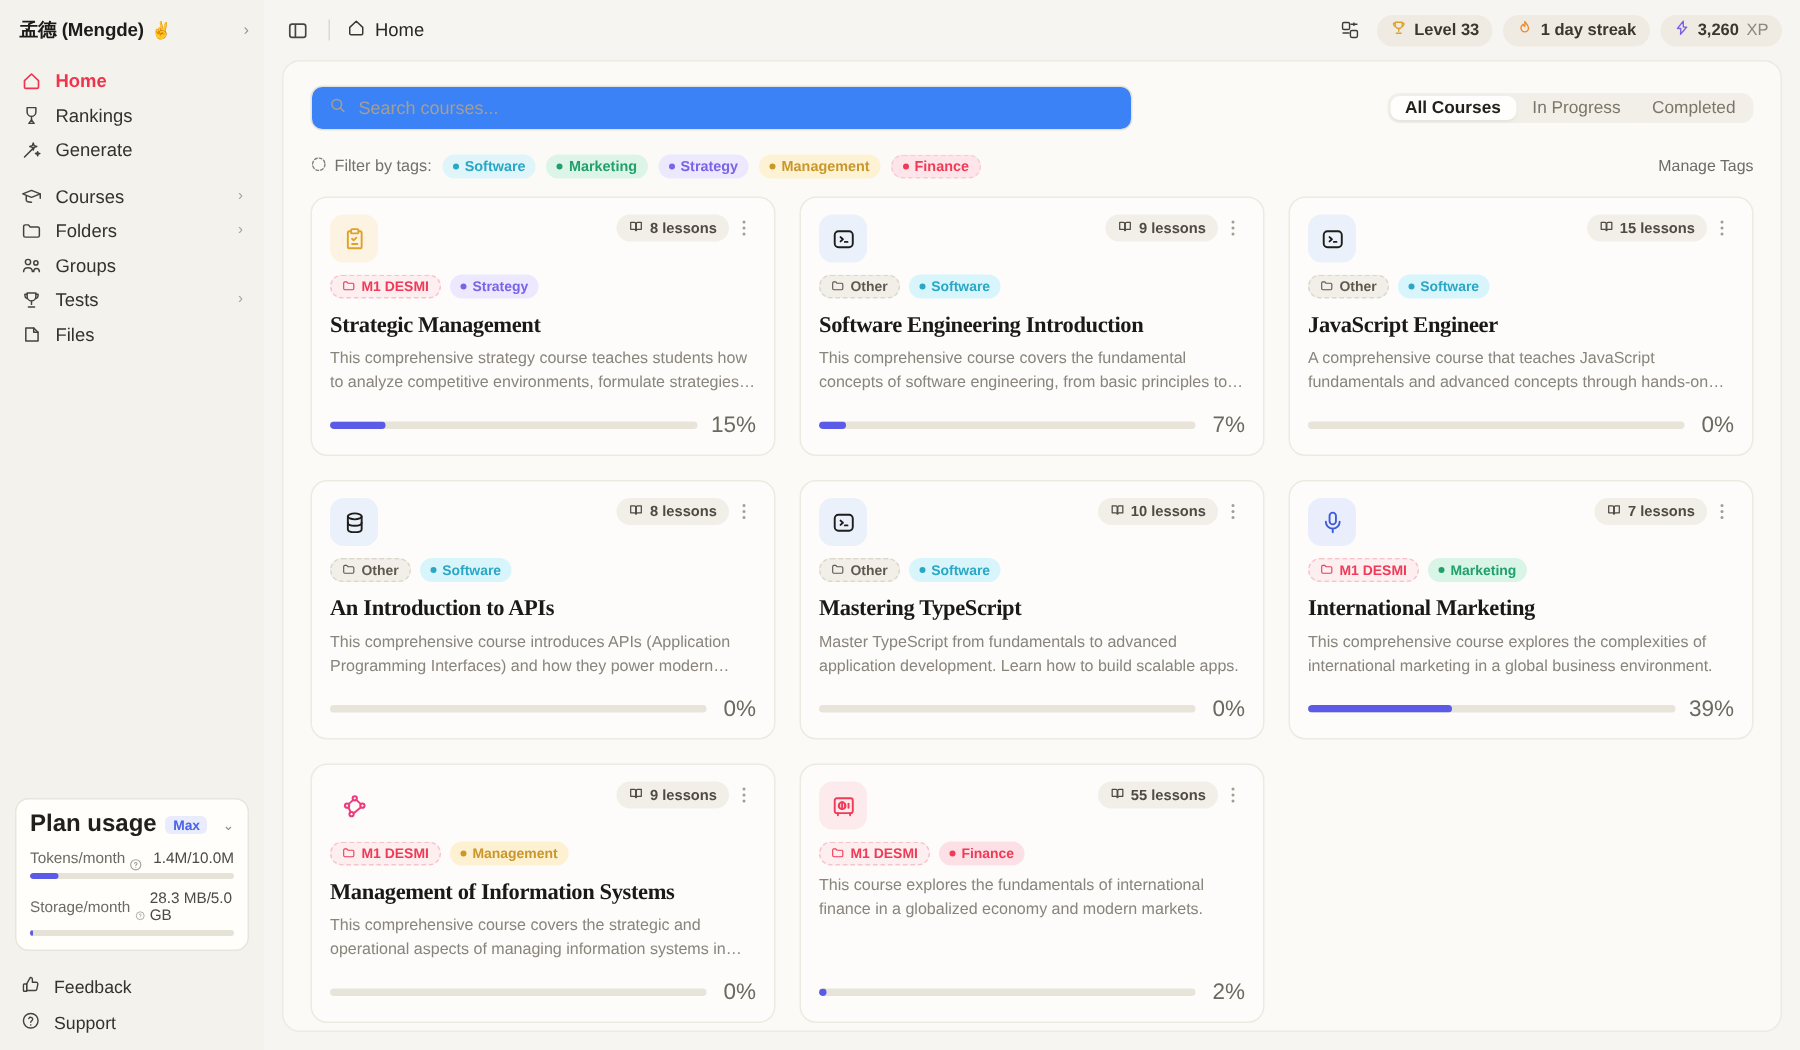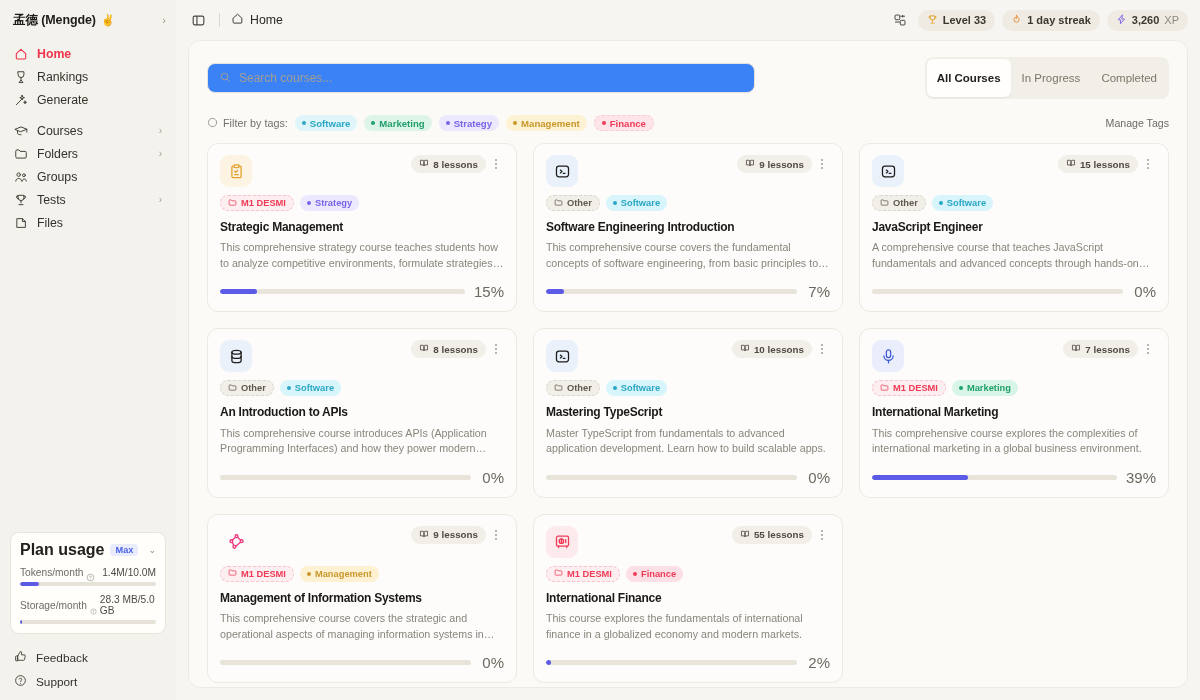--- a/index.html
+++ b/index.html
@@ -105,21 +105,21 @@
     border: none; outline: none; background: transparent;
     font-size: 12px; color: #33302b; width: 100%;
     font-family: "Liberation Sans", sans-serif;
   }
   .search-wrap input::placeholder { color: #a49e94; }
   .seg {
     margin-left: auto; display: flex; align-items: center;
     background: #f2efe8; border-radius: 8px; padding: 2px; gap: 1px;
   }
   .seg-btn {
-    height: 38px; display: flex; align-items: center; padding: 0 10px;
+    height: 16px; display: flex; align-items: center; padding: 0 10px;
     border-radius: 6px; font-size: 11.5px; color: #7b7668; cursor: pointer;
   }
   .seg-btn.active { background: #fffefc; color: #24211d; font-weight: 600; box-shadow: 0 1px 2px rgba(0,0,0,.06); }
 
   .tag-row { display: flex; align-items: center; gap: 7px; margin-top: 16px; }
   .tag-lead { display: flex; align-items: center; gap: 5px; font-size: 10.8px; color: #74706a; }
   .tag-lead svg { width: 11px; height: 11px; }
   .tagchip {
     display: inline-flex; align-items: center; gap: 4px;
     height: 16px; padding: 0 7px; border-radius: 8px;
@@ -159,22 +159,22 @@
     display: inline-flex; align-items: center; gap: 4px;
     height: 16px; padding: 0 7px; border-radius: 8px;
     font-size: 9.3px; font-weight: 600; white-space: nowrap;
   }
   .chip .dot { width: 4px; height: 4px; border-radius: 50%; display: block; }
   .chip svg { width: 9px; height: 9px; }
   .chip.folder { background: #fdeef0; color: #ef3b57; border: 1px dashed #f7c3cb; }
   .chip.folder-neutral { background: #f2efe8; color: #5d594f; border: 1px dashed #dcd7cc; }
 
   .card-title {
-    margin-top: 9px; font-size: 12px; font-weight: 700;
-    color: #1b1917; letter-spacing: -0.25px; line-height: 1.2;
+    margin-top: 9px; font-size: 15px; font-weight: 700;
+    color: #1b1917; letter-spacing: -0.25px; line-height: 1.2; font-family: Liberation Serif, serif;
   }
   .card-desc {
     margin-top: 6px; font-size: 10.7px; color: #8a857c; line-height: 1.45;
     display: -webkit-box; -webkit-line-clamp: 2; -webkit-box-orient: vertical;
     overflow: hidden;
   }
   .prog-row { margin-top: auto; padding-top: 12px; display: flex; align-items: center; gap: 9px; }
   .prog-track { flex: 1; height: 5px; border-radius: 3px; background: #e8e4da; overflow: hidden; }
   .prog-fill { height: 100%; border-radius: 3px; background: #5b5be8; }
   .prog-pct { font-size: 15px; color: #6d6960; font-weight: 500; min-width: 24px; text-align: right; }
@@ -818,21 +818,20 @@
                 <span><svg viewBox="0 0 24 24" fill="none" stroke="#ef3b57" stroke-width="2" stroke-linejoin="round">
                       <path d="M3 7a2 2 0 0 1 2-2h3.5l2 2.5H19a2 2 0 0 1 2 2V17a2 2 0 0 1-2 2H5a2 2 0 0 1-2-2z"></path>
                     </svg></span>
                 <span>M1 DESMI</span>
               </div>
               <div class="chip" style="background:#fde0e5;color:#ef3b57">
                 <span class="dot" style="background:#ef3b57"></span>
                 <span>Finance</span>
               </div>
             </div>
-            <div class="card-title">International Finance</div>
             <div class="card-desc">This course explores the fundamentals of international finance in a globalized economy and modern markets.</div>
             <div class="prog-row">
               <div class="prog-track">
                   <div class="prog-fill" style="width:2%"></div>
                 </div>
               <div class="prog-pct">2%</div>
             </div>
           </div>
 
         </div>

